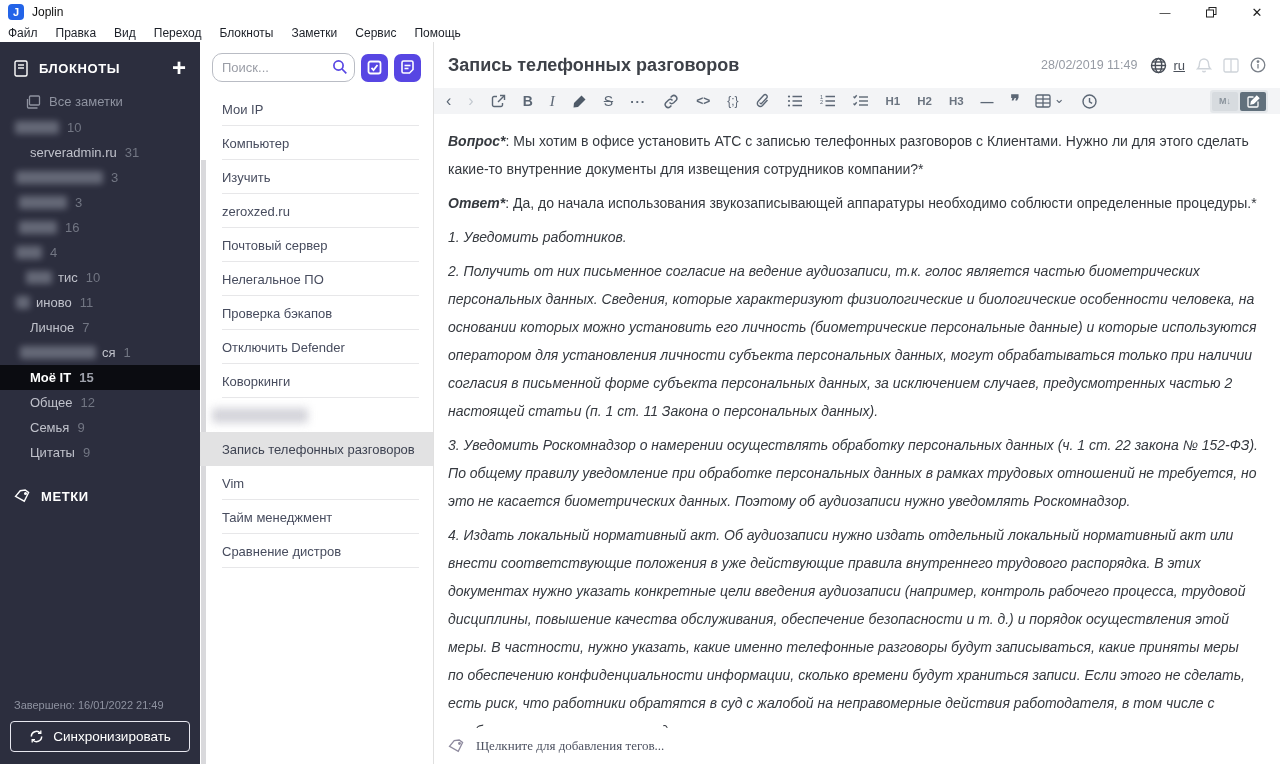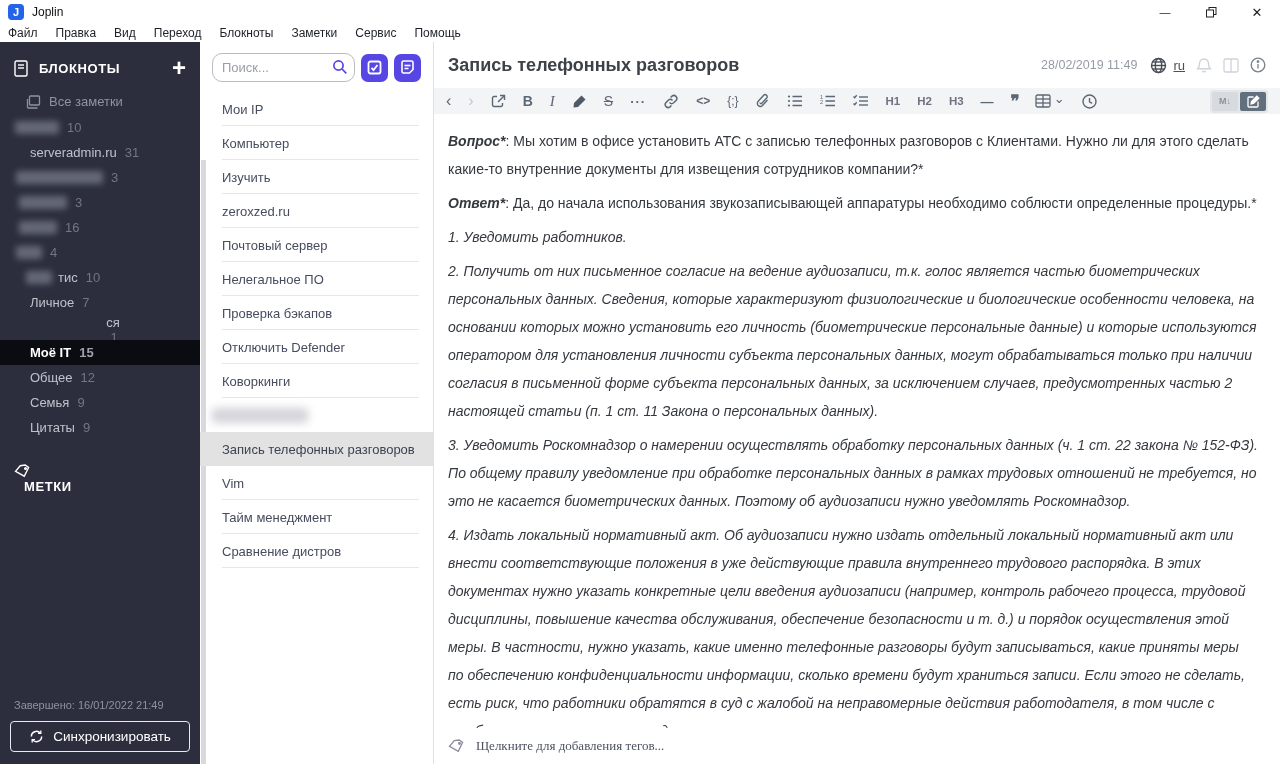--- a/index.html
+++ b/index.html
@@ -30,21 +30,21 @@
   .sb-plus { margin-left:auto; font-size:24px; font-weight:bold; color:#fff; line-height:20px; }
   .sb-item { display:flex; align-items:center; height:25px; padding-left:30px; font-size:13px; color:#c0c2cb; }
   .sb-item.allnotes { padding-left:26px; color:#8f93a0; height:27px; }
   .sb-item.allnotes .lbl { margin-left:8px; }
   .sb-item .cnt { color:#727683; margin-left:8px; font-size:13px; }
   .sb-item.selected { background:#0b0c11; color:#fff; font-weight:bold; }
   .sb-item.selected .cnt { color:#9ea1ab; font-weight:bold; }
   .blurchip { height:13px; border-radius:2px; background:#787c8a; filter:blur(3px); opacity:.75; }
   .blurchip.light { background:#cfcfd6; }
   .sb-item .lbl2 { margin-left:6px; }
-  .sb-tags { display:flex; padding:24px 14px 8px 14px; color:#fff;flex-direction:column; }
+  .sb-tags { display:flex; align-items:center; padding:24px 14px 8px 14px; color:#fff; }
   .sb-tags .sb-title { font-size:13px; font-weight:bold; letter-spacing:.6px; margin-left:10px; }
   .sb-bottom { margin-top:auto; padding:0 10px 12px 10px; }
   .sync-status { font-size:11px; color:#8e92a0; margin:0 0 10px 4px; }
   .sync-btn { width:100%; height:31px; border:1px solid #e8e8f0; border-radius:4px; background:transparent;
     color:#fff; font-size:13.5px; display:flex; align-items:center; justify-content:center; gap:9px;
     font-family:"Liberation Sans", sans-serif; }
 
   
   .notelist { width:234px; background:#fff; flex-shrink:0; position:relative; border-right:1px solid #e0e0e0; }
   .nl-scrollbar { position:absolute; left:1px; top:118px; bottom:0; width:5px; background:#d9d9dc; }
@@ -167,25 +167,30 @@
     </div>
     <div class="sb-item" style="padding-left:16px;">
       <span class="blurchip" style="width:26px;"></span>
       <span class="cnt">4</span>
     </div>
     <div class="sb-item" style="padding-left:26px;">
       <span class="blurchip" style="width:26px;"></span>
       <span class="lbl2">тис</span>
       <span class="cnt">10</span>
     </div>
+    <div class="sb-item" style="padding-left:16px;">
+      <span class="blurchip" style="width:14px;"></span>
+      <span class="lbl2">иново</span>
+      <span class="cnt">11</span>
+    </div>
     <div class="sb-item">
       <span class="lbl">Личное</span>
       <span class="cnt">7</span>
     </div>
-    <div class="sb-item" style="padding-left:20px;flex-direction:column;">
+    <div class="sb-item" style="padding-left:20px;">
       <span class="blurchip" style="width:76px;"></span>
       <span class="lbl2">ся</span>
       <span class="cnt">1</span>
     </div>
     <div class="sb-item selected">
       <span class="lbl">Моё IT</span>
       <span class="cnt">15</span>
     </div>
     <div class="sb-item">
       <span class="lbl">Общее</span>

